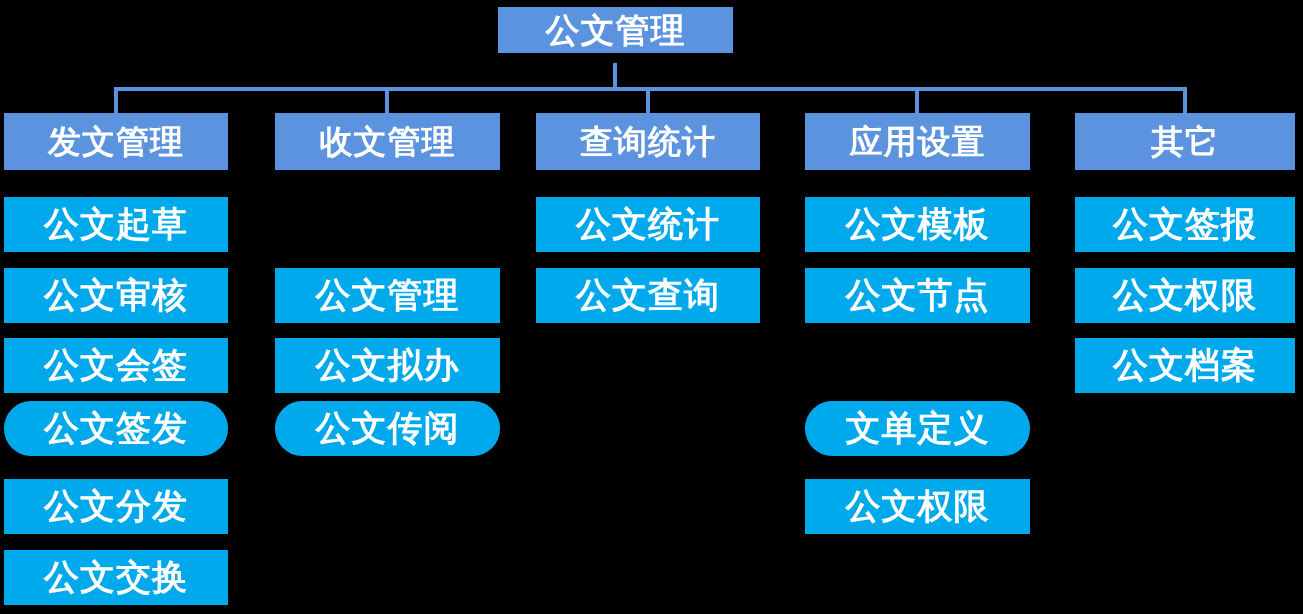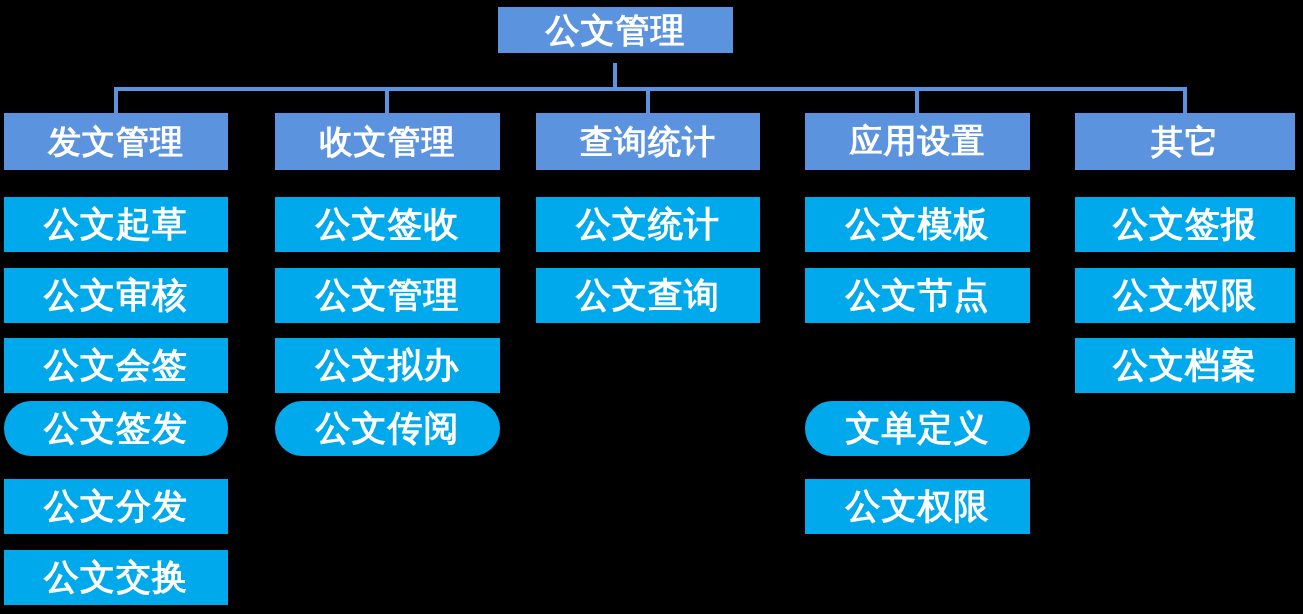--- a/index.html
+++ b/index.html
@@ -29,21 +29,21 @@
     background:var(--branch);font-size:33px;letter-spacing:1px;
   }
   .leaf{
     left:0;width:100%;height:55px;
     background:var(--leaf);font-size:35px;letter-spacing:1px;
   }
   .col{position:absolute;top:113px;height:501px;}
   .col1{left:4px;width:224px;}
   .col2{left:275px;width:225px;}
   .col3{left:536px;width:224px;}
-  .col4{left:805px;width:225px;font-family:Liberation Serif, serif;}
+  .col4{left:805px;width:225px;}
   .col5{left:1075px;width:220px;}
   .r0{top:84px;} .r1{top:155px;} .r2{top:225px;}
   .r3{top:288px;border-radius:27px;} .r4{top:366px;} .r5{top:437px;}
   .line{position:absolute;background:var(--connector);}
   .stub{left:613px;top:63px;width:4px;height:28px;}
   .hline{left:114px;top:87px;width:1073px;height:4px;}
   .drop{top:91px;width:4px;height:22px;}
   .d1{left:114px;} .d2{left:385px;} .d3{left:646px;} .d4{left:915px;} .d5{left:1183px;}
 </style>
 </head>
@@ -66,21 +66,20 @@
     <div class="node leaf r0">公文起草</div>
     <div class="node leaf r1">公文审核</div>
     <div class="node leaf r2">公文会签</div>
     <div class="node leaf r3">公文签发</div>
     <div class="node leaf r4">公文分发</div>
     <div class="node leaf r5">公文交换</div>
   </div>
 
   <div class="col col2">
     <div class="node branch-head">收文管理</div>
-    <div class="node leaf r0">公文签收</div>
     <div class="node leaf r1">公文管理</div>
     <div class="node leaf r2">公文拟办</div>
     <div class="node leaf r3">公文传阅</div>
   </div>
 
   <div class="col col3">
     <div class="node branch-head">查询统计</div>
     <div class="node leaf r0">公文统计</div>
     <div class="node leaf r1">公文查询</div>
   </div>

